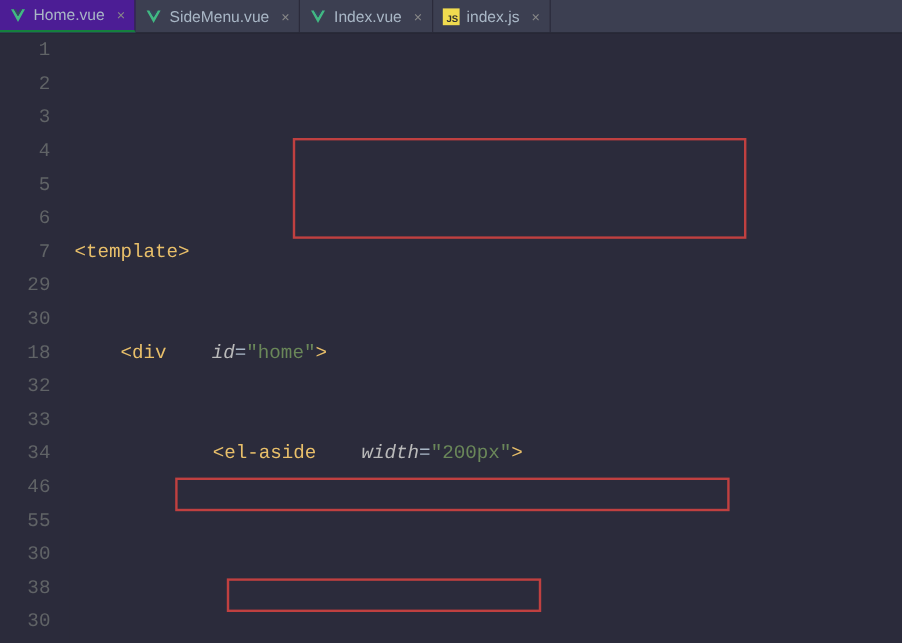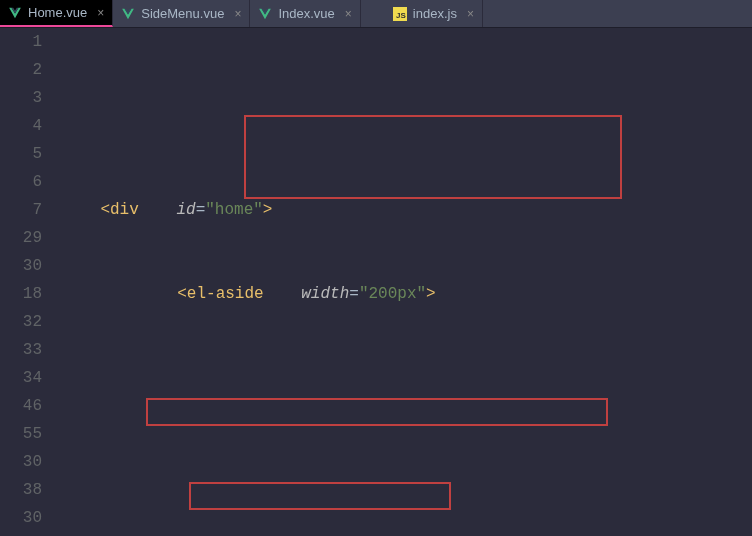--- a/index.html
+++ b/index.html
@@ -22,26 +22,26 @@
   .tab {
     display: flex;
     align-items: center;
     padding: 0 8px;
     gap: 6px;
     color: #a9b7c6;
     border-right: 1px solid #2b2b3b;
     cursor: pointer;
   }
   .tab.active {
-    background: #000000;
-    border-bottom: 2px solid #ec4899;
+    background: #4c1d95;
+    border-bottom: 2px solid #15803d;
   }
   .tab .close { color: #888; font-size: 12px; padding-left: 4px; }
   .vue-icon { color: #41b883; display: inline-flex; }
-  .js-icon { display: inline-flex; width: 14px; height: 14px; background: #f0db4f; color: #323330; font-size: 8px; font-weight: bold; align-items: flex-end; justify-content: flex-end; padding: 1px; margin-left: 24px; }
+  .js-icon { display: inline-flex; width: 14px; height: 14px; background: #f0db4f; color: #323330; font-size: 8px; font-weight: bold; align-items: flex-end; justify-content: flex-end; padding: 1px; }
   .editor {
     display: flex;
     height: calc(536px - 28px);
     line-height: 28px;
   }
   .gutter {
     width: 58px;
     text-align: right;
     color: #606366;
     padding-right: 16px;
@@ -125,20 +125,21 @@
       <div>55</div>
     <div>30</div>
       <div>38</div>
       <div>30</div>
   </div>
   <div class="code">
     <div class="hb" id="hb1"></div>
     <div class="hb" id="hb2"></div>
     <div class="hb" id="hb3"></div>
 
+    <div class="row"><span class="p">&lt;</span><span class="p">template</span><span class="p">&gt;</span></div>
     <div class="row">    <span class="p">&lt;</span><span class="p">div</span> <span class="attr">id</span><span class="plain">=</span><span class="str">"home"</span><span class="p">&gt;</span></div>
     <div class="row">            <span class="p">&lt;</span><span class="p">el-aside</span> <span class="attr">width</span><span class="plain">=</span><span class="str">"200px"</span><span class="p">&gt;</span></div>
     <div class="row">                </div>
     
     
     
     
     
     
     

